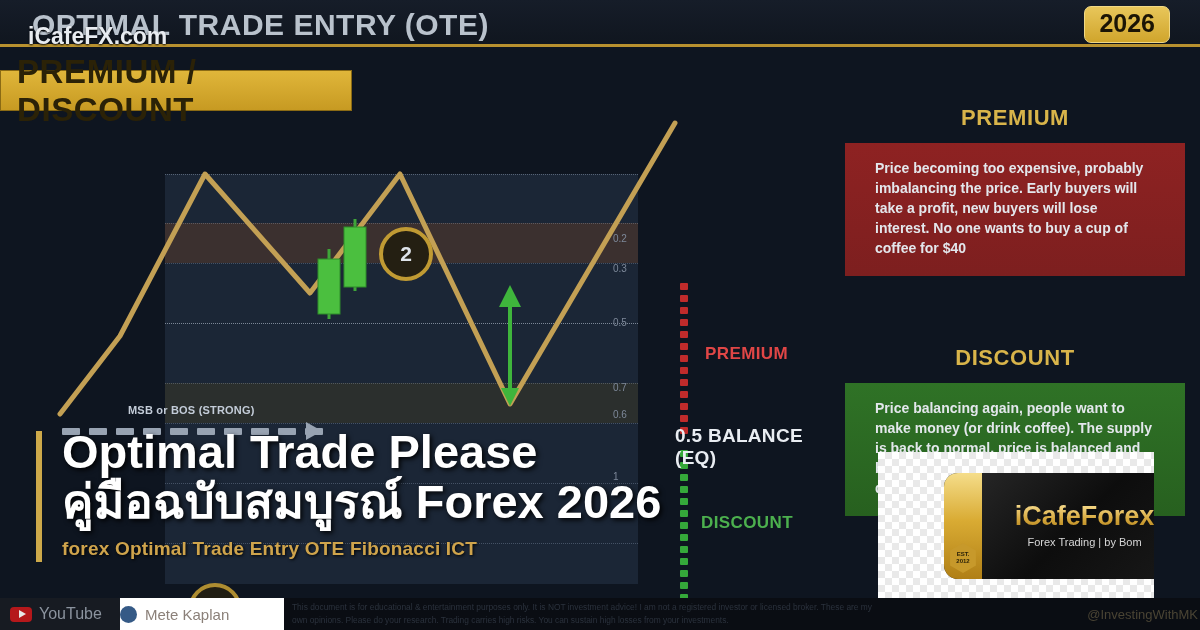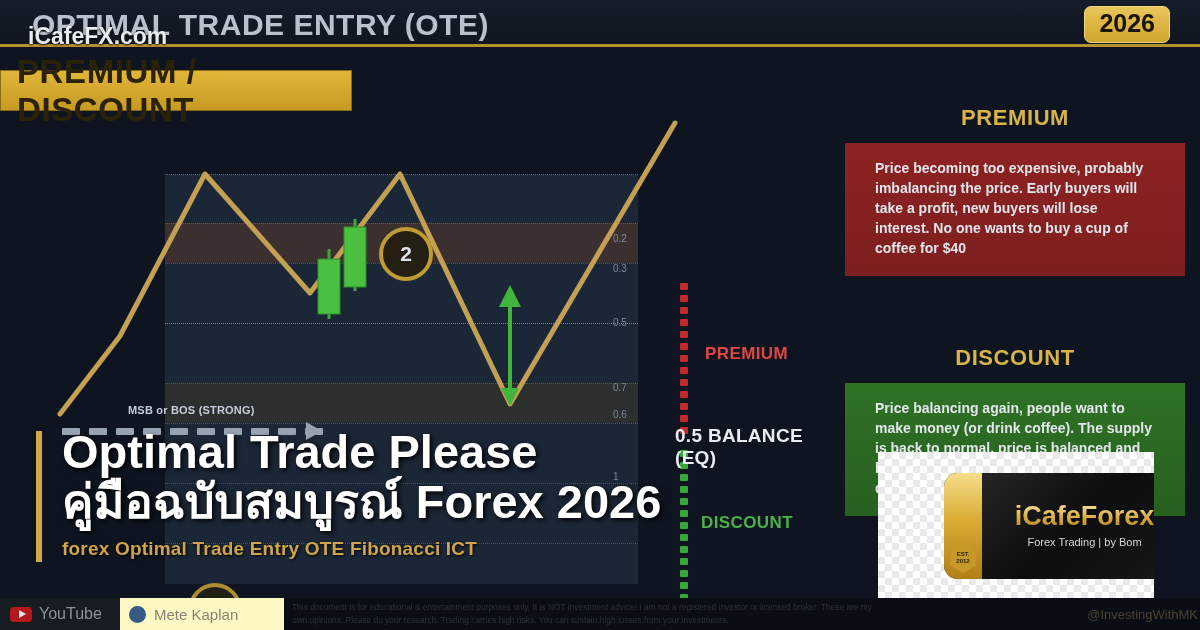--- a/index.html
+++ b/index.html
@@ -175,21 +175,21 @@
     background:#171b22; display:flex; align-items:center; padding-left:10px;
   }
   .yt-mark {
     width:22px; height:15px; background:#b5181b; border-radius:4px;
     display:flex; align-items:center; justify-content:center; margin-right:7px;
   }
   .yt-mark::after { content:""; border-left:7px solid #e8e8e8; border-top:4px solid transparent; border-bottom:4px solid transparent; margin-left:2px;}
   .yt-chip span { color:#8b939e; font-size:16px; }
   .mk-chip {
     position:absolute; left:120px; top:0; width:164px; height:32px;
-    background:#fef9c3; display:flex; align-items:center; padding-left:9px;
+    background:#ffffff; display:flex; align-items:center; 
   }
   .mk-av { width:17px; height:17px; border-radius:50%; background:#355a86; margin-right:8px; }
   .mk-chip span { color:#8b8079; font-size:15px; }
   .disclaimer {
     position:absolute; left:292px; top:3px; width:590px;
     font-size:8.4px; line-height:1.55; color:#2b323d;
   }
   .handle {
     position:absolute; right:2px; top:9px; font-size:13px; color:#4a4434;
   }

